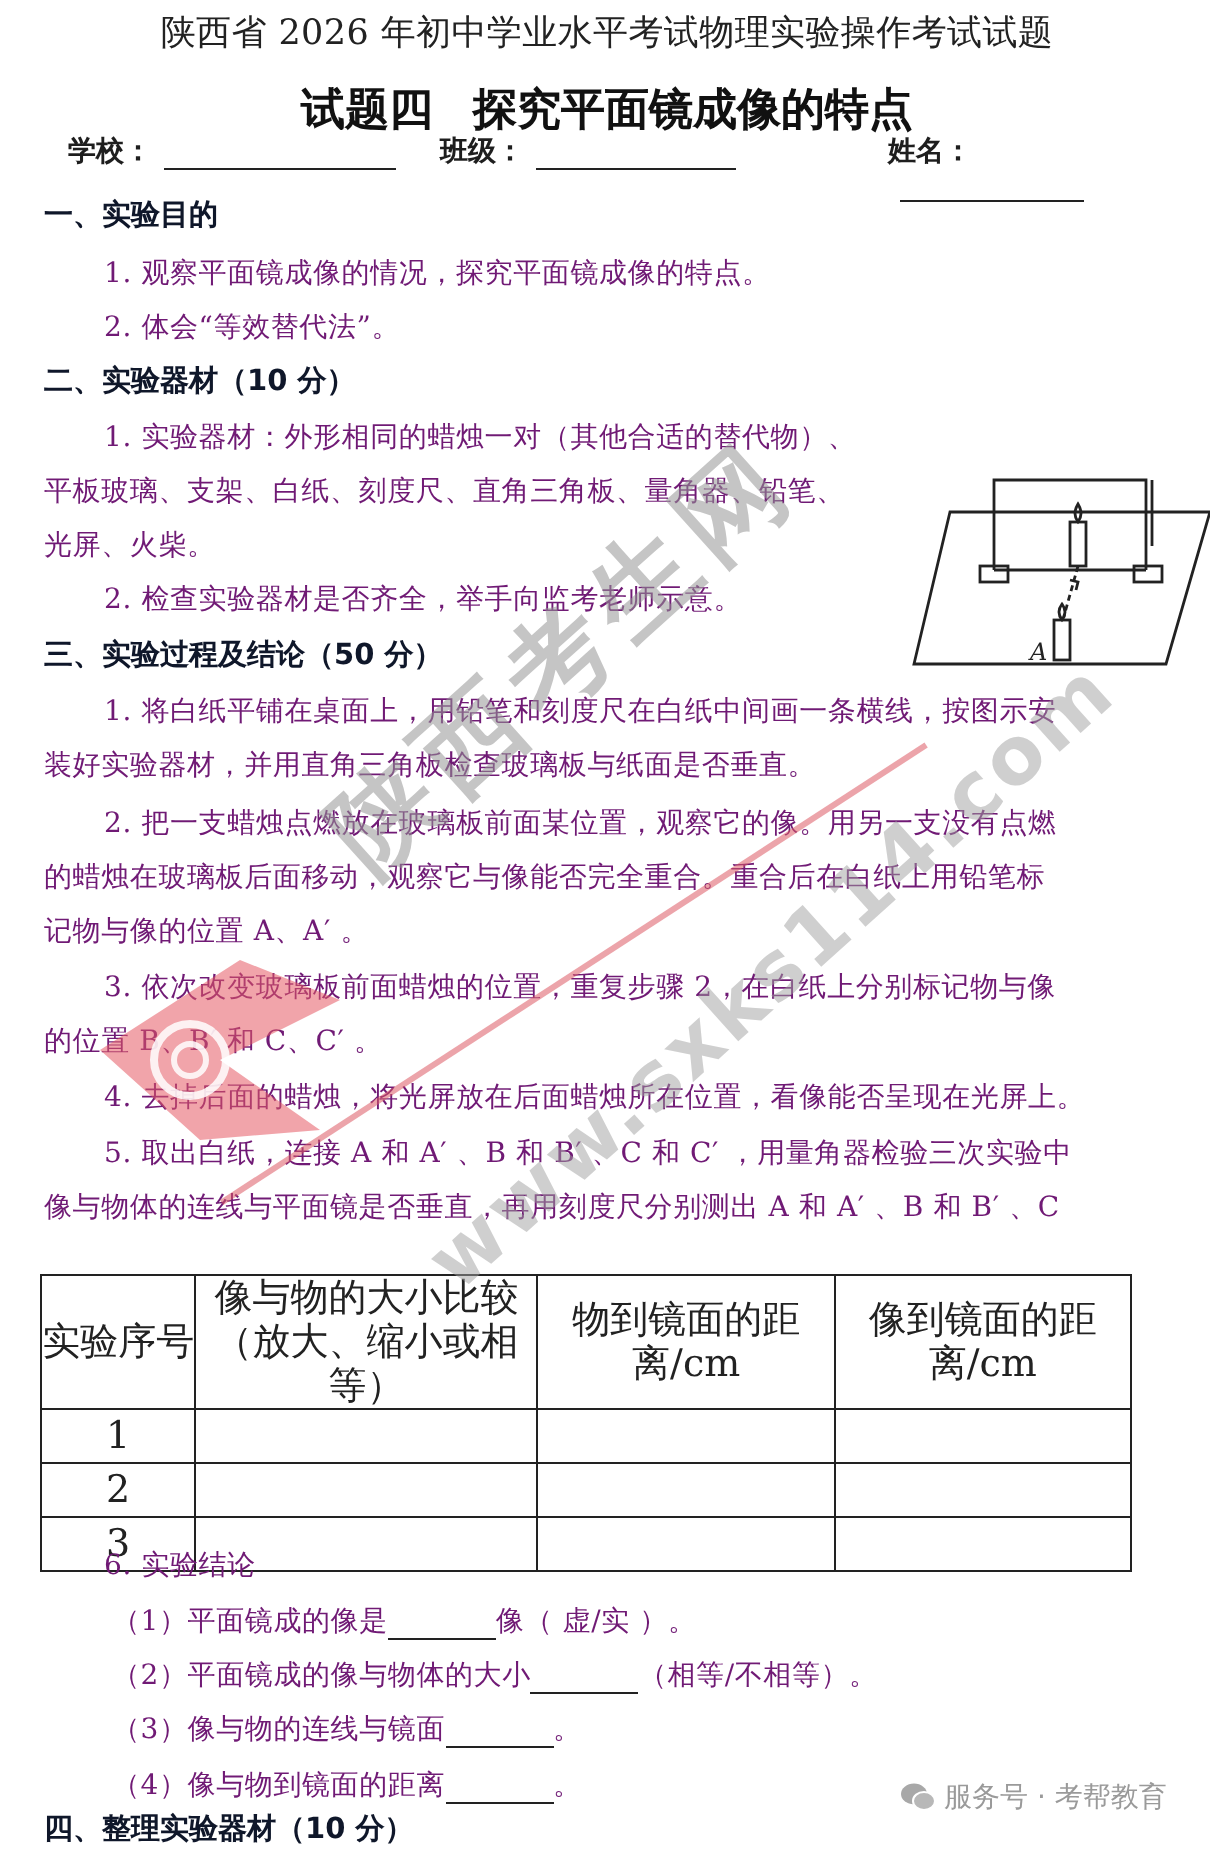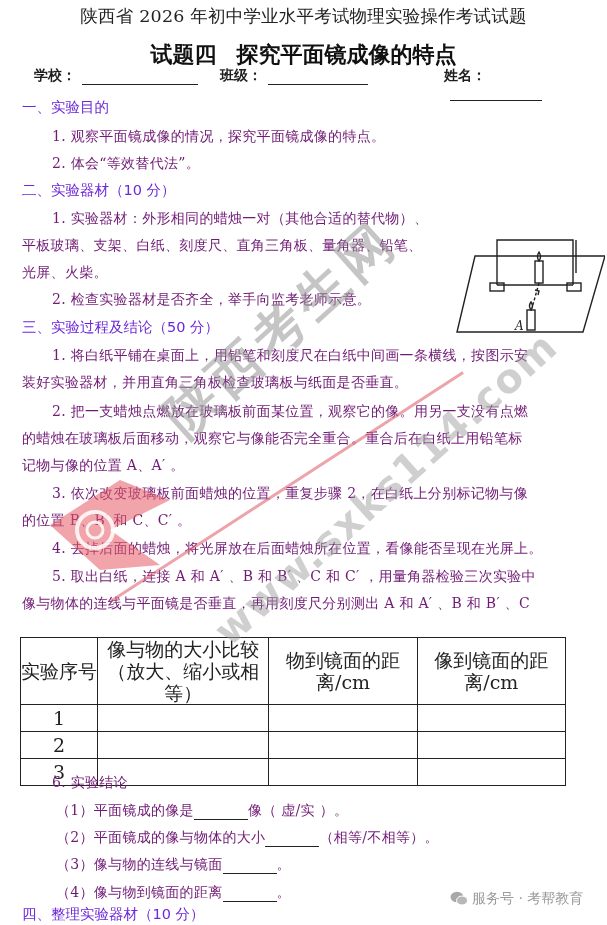--- a/index.html
+++ b/index.html
@@ -22,21 +22,21 @@
     .info-row {
       position: absolute; top: 67px; left: 34px; width: 540px; height: 22px;
       font-family: "DejaVu Sans", "Liberation Sans", sans-serif; font-size: 14px; font-weight: bold;
     }
     .info-field { position: absolute; top: 0; }
     .info-field .blank {
       display: inline-block; border-bottom: 1.5px solid #222; height: 14px; vertical-align: bottom; margin-left: 6px;
     }
     .sec-h {
       position: absolute; left: 22px;
-      font-family: "DejaVu Sans", "Liberation Sans", sans-serif; font-size: 14.5px; font-weight: normal; color: #6d28d9;
+      font-family: "DejaVu Sans", "Liberation Sans", sans-serif; font-size: 14.5px; font-weight: bold; color: #0f172a;
     }
     .line {
       position: absolute; font-size: 14px; color: #701a75; white-space: nowrap; letter-spacing: 0.3px;
     }
     .ind { left: 52px; }
     .noind { left: 22px; }
     
     .diagram { position: absolute; left: 455px; top: 228px; width: 150px; height: 105px; }
     
     .data-table {

